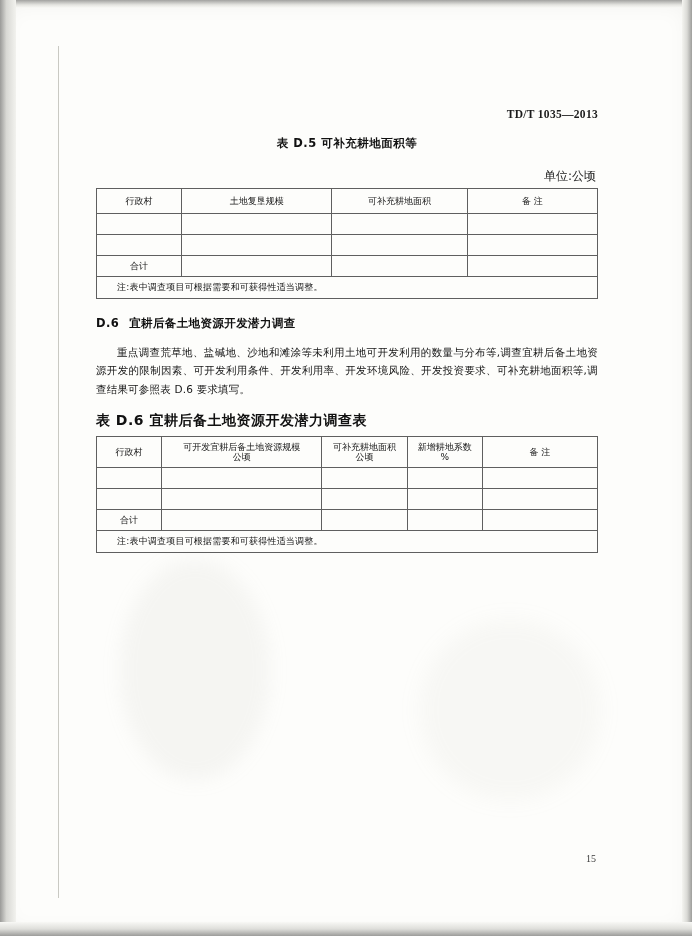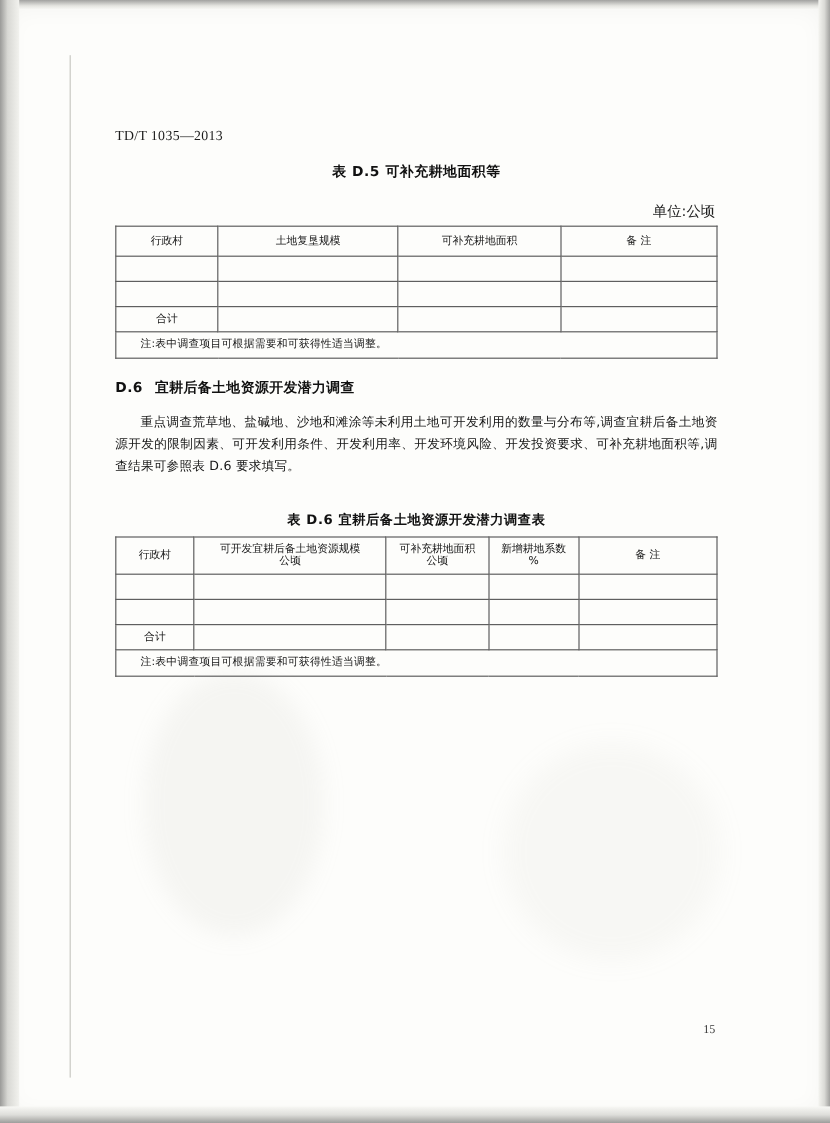--- a/index.html
+++ b/index.html
@@ -58,23 +58,24 @@
     width: 1px; height: 852px;
     background: #c9c9c3;
   }
   .content {
     position: absolute;
     left: 96px;
     top: 108px;
     width: 502px;
   }
   .std-no {
+    text-align: right;
     font-family: "Liberation Serif", "DejaVu Serif", serif;
     font-size: 11.5px;
-    font-weight: normal;
+    font-weight: bold;
     color: #1b1b1b;
     letter-spacing: 0.3px;
   }
   .tbl-caption {
     text-align: center;
     font-size: 11.5px;
     font-weight: bold;
     color: #111;
     margin-top: 16px;
     letter-spacing: 0.5px;
@@ -127,25 +128,24 @@
   .para {
     font-size: 10.5px;
     color: #151515;
     line-height: 1.75;
     text-align: justify;
     margin-top: 12px;
     text-indent: 21px;
     letter-spacing: 0.2px;
   }
   .caption-2 {
-    text-align: center;
-    font-size: 11px;
+    font-size: 14px;
     font-weight: bold;
     color: #111;
-    margin-top: 28px;
+    margin-top: 14px;
     margin-bottom: 6px;
     letter-spacing: 0.5px;
   }
   .two-line {
     line-height: 1.25;
   }
   .page-num {
     position: absolute;
     right: 96px;
     bottom: 72px;

